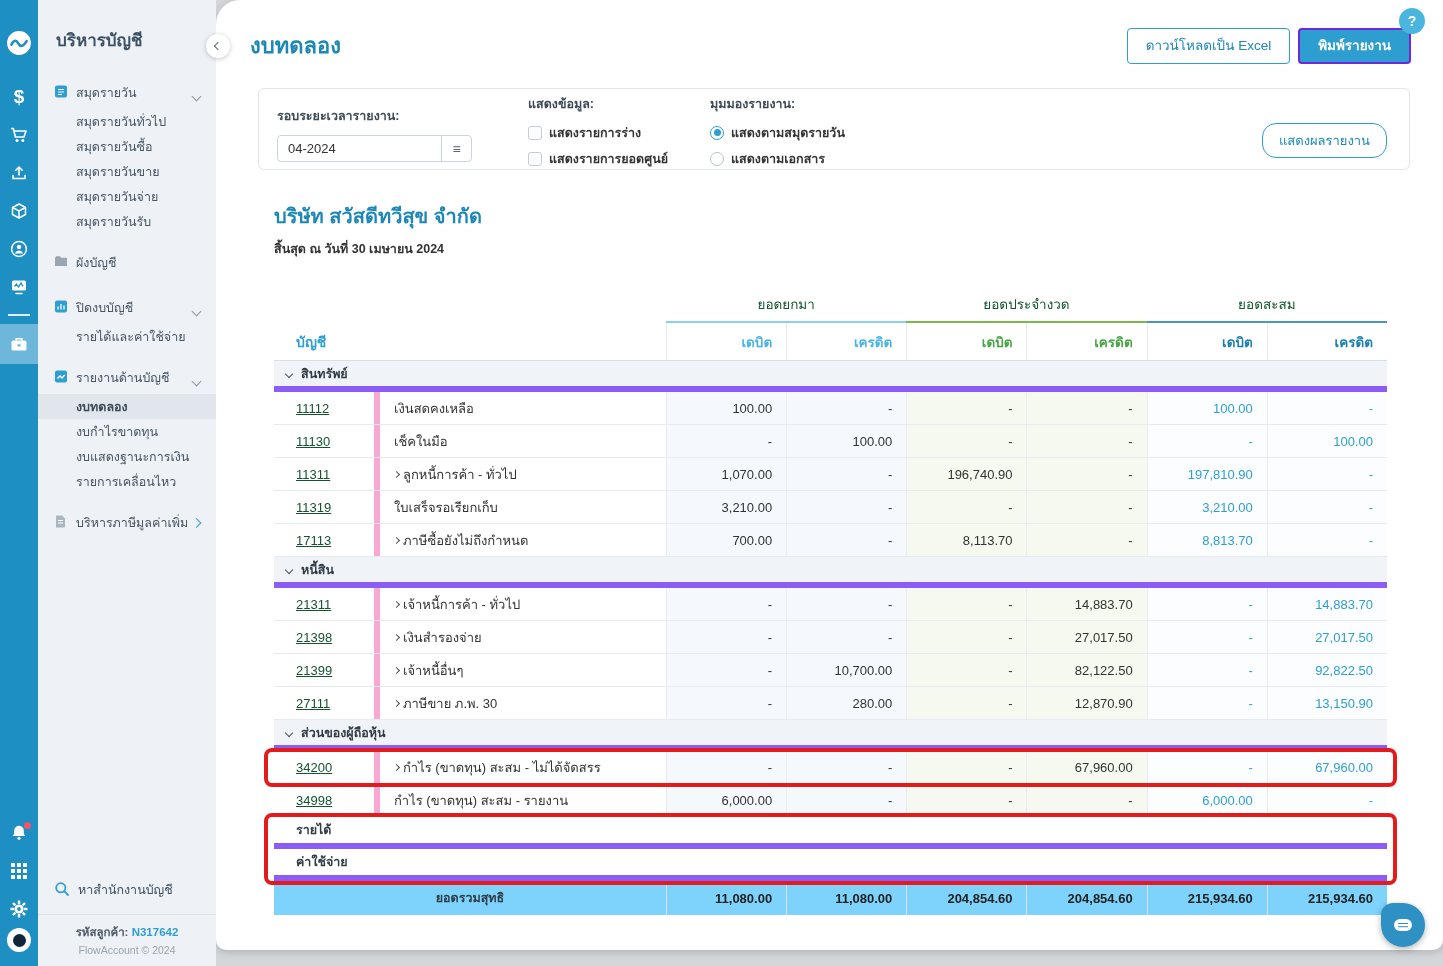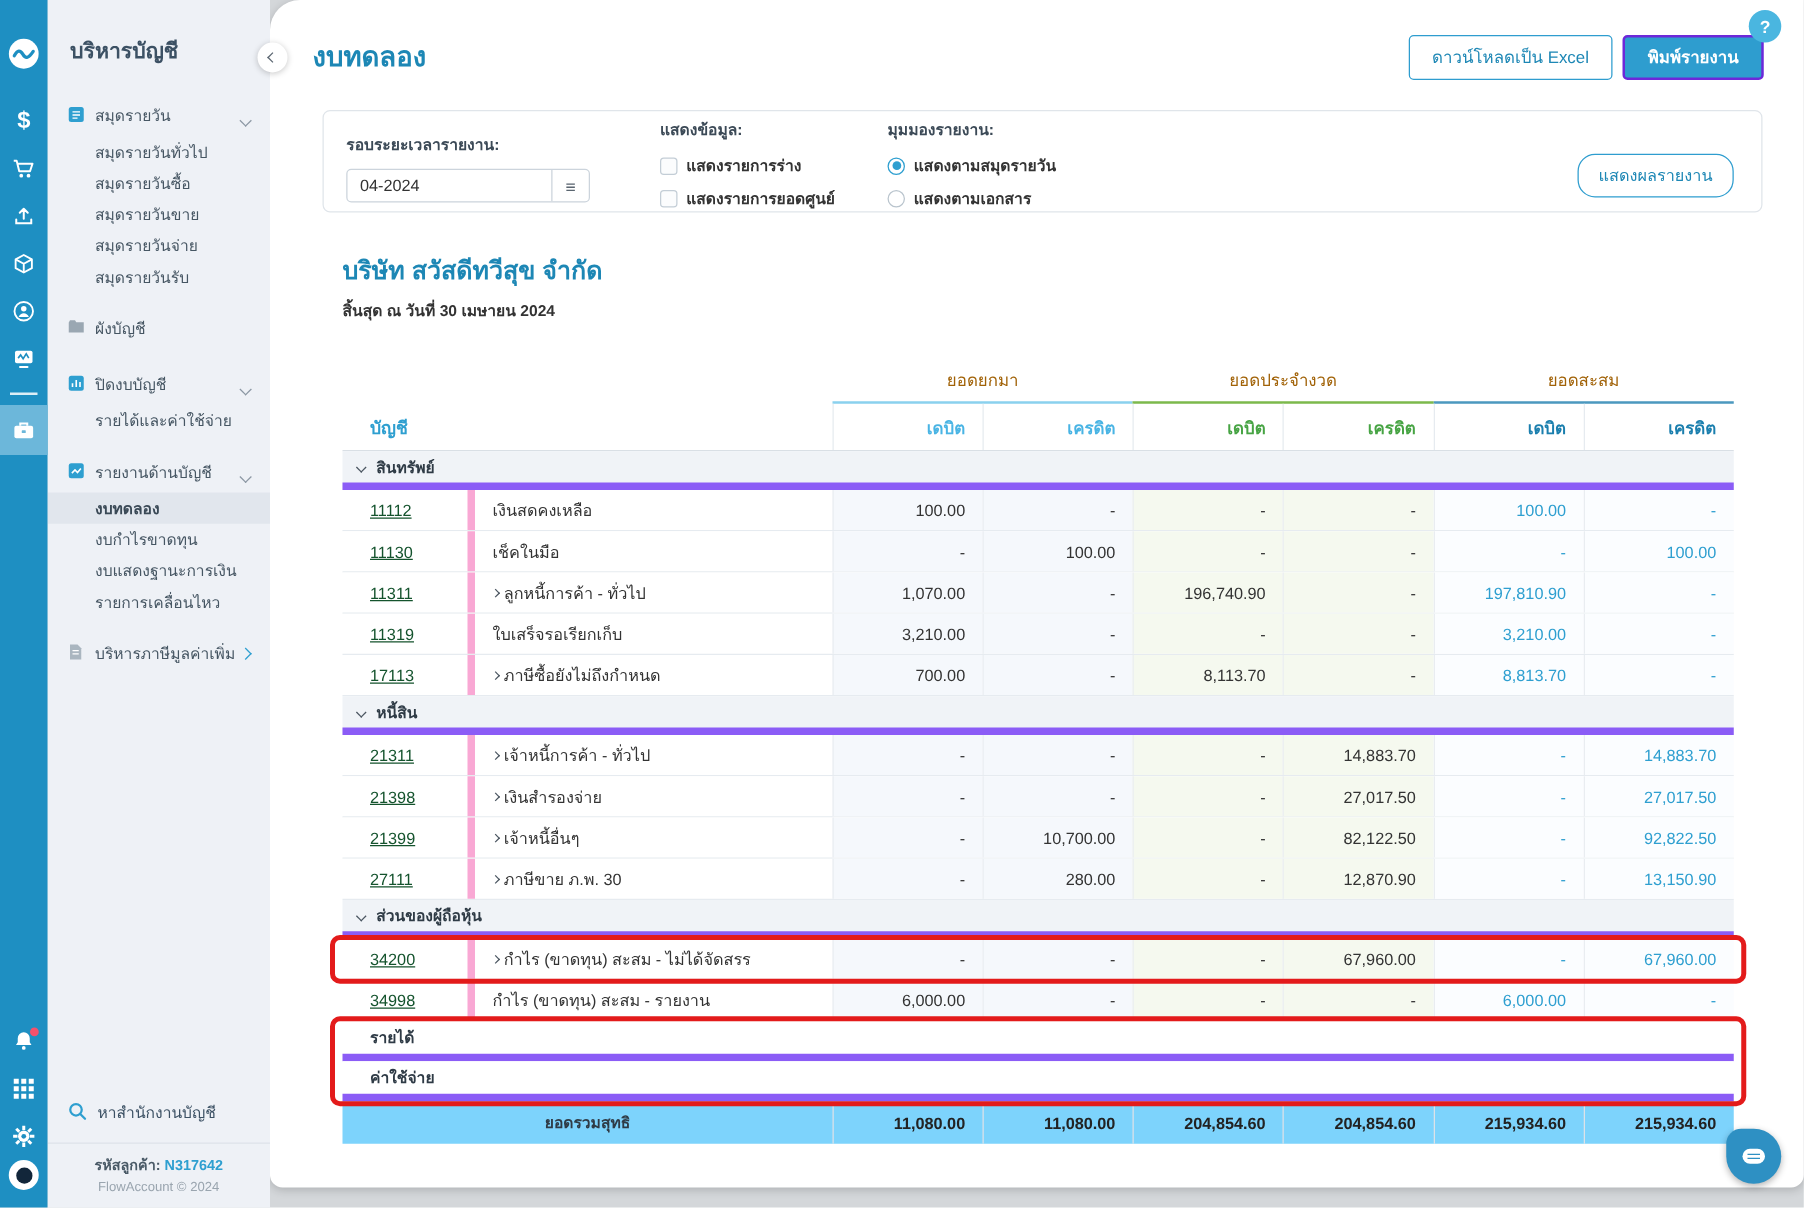--- a/index.html
+++ b/index.html
@@ -83,21 +83,21 @@
               border-radius:14px; padding:6px 16px; font-size:13px; cursor:pointer; }
 
   
   .company-block { margin:30px 0 0 58px; }
   .company-name { font-size:20px; font-weight:700; color:#1d87b5; }
   .company-asof { font-size:12.5px; color:#333; font-weight:700; margin-top:7px; }
 
   
   .tb { margin:28px 56px 0 58px; font-size:13px; }
   .t-grouphead { display:grid; grid-template-columns:392px 1fr 1fr 1fr; height:36px; align-items:center; }
-  .t-grouphead .g { text-align:right; font-size:13.5px; color:#a16207; height:100%; display:flex; align-items:center; justify-content:center; }
+  .t-grouphead .g { text-align:right; font-size:13.5px; color:#14532d; height:100%; display:flex; align-items:center; justify-content:center; }
   .t-grouphead .g1 { border-bottom:2px solid #8ad1ee; }
   .t-grouphead .g2 { border-bottom:2px solid #7cb94c; }
   .t-grouphead .g3 { border-bottom:2px solid #4b98bf; }
   .t-colhead { display:grid; grid-template-columns:106px 286px repeat(6,1fr); height:38px; align-items:center; border-bottom:1px solid #d9dfe5; }
   .t-colhead .acc { grid-column:1/3; padding-left:22px; color:#2e9fd0; font-size:14px; font-weight:700; }
   .t-colhead .hc { text-align:left; padding-right:14px; font-size:13.5px; font-weight:700; height:100%; display:flex; align-items:center; justify-content:flex-end; border-left:1px solid #e6ebf0; }
   .t-colhead .p1 { color:#49b4e4; }
   .t-colhead .p2 { color:#47a444; }
   .t-colhead .p3 { color:#1b7fae; }
 

